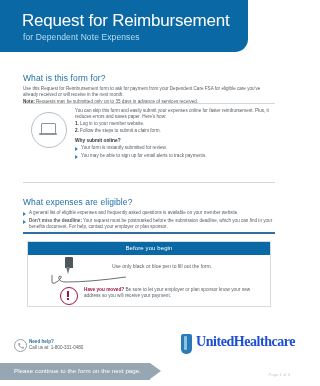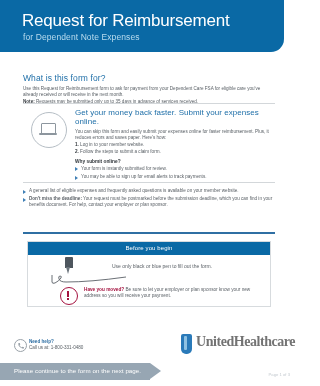--- a/index.html
+++ b/index.html
@@ -8,21 +8,21 @@
     background:#ffffff;
     font-family:"Liberation Sans", sans-serif;
     overflow:hidden;
     position:relative;
     color:#4a4f55;
   }
   .page{position:relative;width:298px;height:386px;background:#fff;}
 
   
   .header{
-    position:absolute;left:0;top:0;width:284px;height:52px;
+    position:absolute;left:0;top:0;width:248px;height:52px;
     background:#0a69a5;
     border-bottom-right-radius:13px;
   }
   .header h1{
     margin:0;position:absolute;left:22px;top:11px;
     font-size:17px;line-height:19px;font-weight:400;color:#ffffff;
     letter-spacing:-0.2px;
   }
   .header .sub{
     position:absolute;left:23px;top:32px;
@@ -149,21 +149,21 @@
     position:absolute;left:0;top:1px;width:11px;height:20px;
     background:#2a7ab9;border-radius:2px 2px 5px 5px;
   }
   .logo .shield:after{
     content:"";position:absolute;left:3.2px;top:2px;width:2.4px;height:14px;
     background:#8fc2e3;border-radius:1px;
   }
   .logo .word{
     position:absolute;left:15px;top:1px;
     font-family:"Liberation Serif", serif;
-    font-size:14px;font-weight:bold;color:#737373;letter-spacing:-0.45px;
+    font-size:14px;font-weight:bold;color:#1d4ed8;letter-spacing:-0.45px;
     white-space:nowrap;
   }
 
   .cont{
     position:absolute;left:0;top:363px;width:150px;height:17px;
     background:#97a6b3;
   }
   .cont span{
     position:absolute;left:14px;top:4.2px;font-size:6.2px;color:#ffffff;
     letter-spacing:0.05px;white-space:nowrap;
@@ -194,32 +194,32 @@
   </div>
   <div class="hr" style="top:103px;"></div>
 
   <div class="online">
     <div class="circ"></div>
     <div class="laptop" style="left:16px;top:15px;">
       <div class="scr"></div>
       <div class="base"></div>
     </div>
     <div class="body">
-      <h3>Get your money back faster. Submit your expenses online.</h3>
       <div class="p">You can skip this form and easily submit your expenses online for faster reimbursement. Plus, it reduces errors and saves paper. Here's how:</div>
       <div class="num"><b>1.</b><span> Log in to your member website.</span></div>
       <div class="num"><b>2.</b><span> Follow the steps to submit a claim form.</span></div>
       <div class="why">Why submit online?</div>
       <div class="bul">Your form is instantly submitted for review.</div>
       <div class="bul">You may be able to sign up for email alerts to track payments.</div>
     </div>
   </div>
   <div class="hr" style="top:182px;"></div>
 
   <div class="sect" style="top:188px;">
+    <h2>What expenses are eligible?</h2>
     <div class="bul">A general list of eligible expenses and frequently asked questions is available on your member website.</div>
     <div class="bul"><b>Don't miss the deadline:</b><span> Your request must be postmarked before the submission deadline, which you can find in your benefits document. For help, contact your employer or plan sponsor.</span></div>
   </div>
   <div class="hr" style="top:232px;height:1.6px;background:#2f6fa3;"></div>
 
   <div class="box">
     <div class="bar">
       <span>Before you begin</span>
     </div>
     <div class="penrow">

